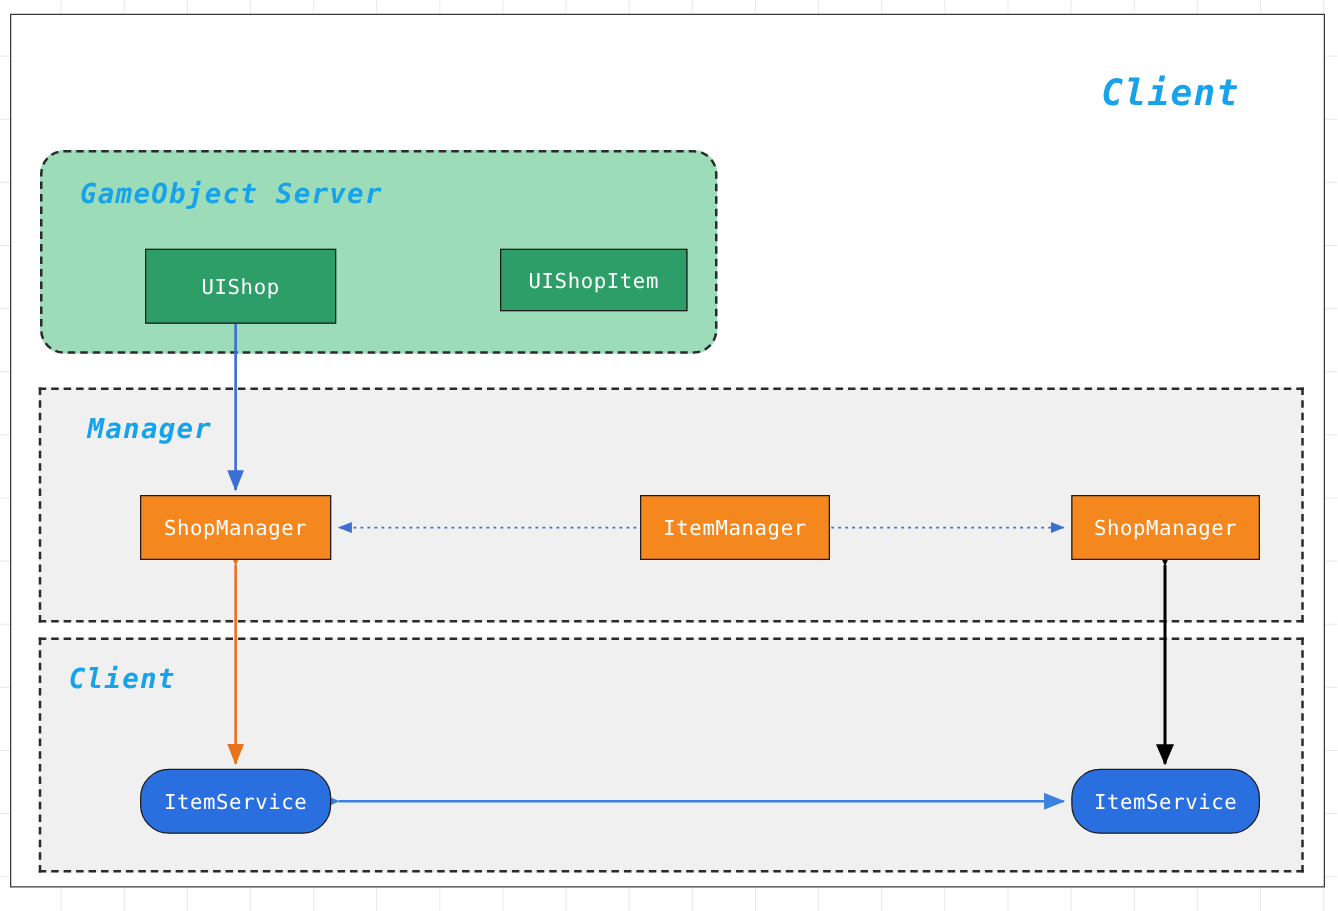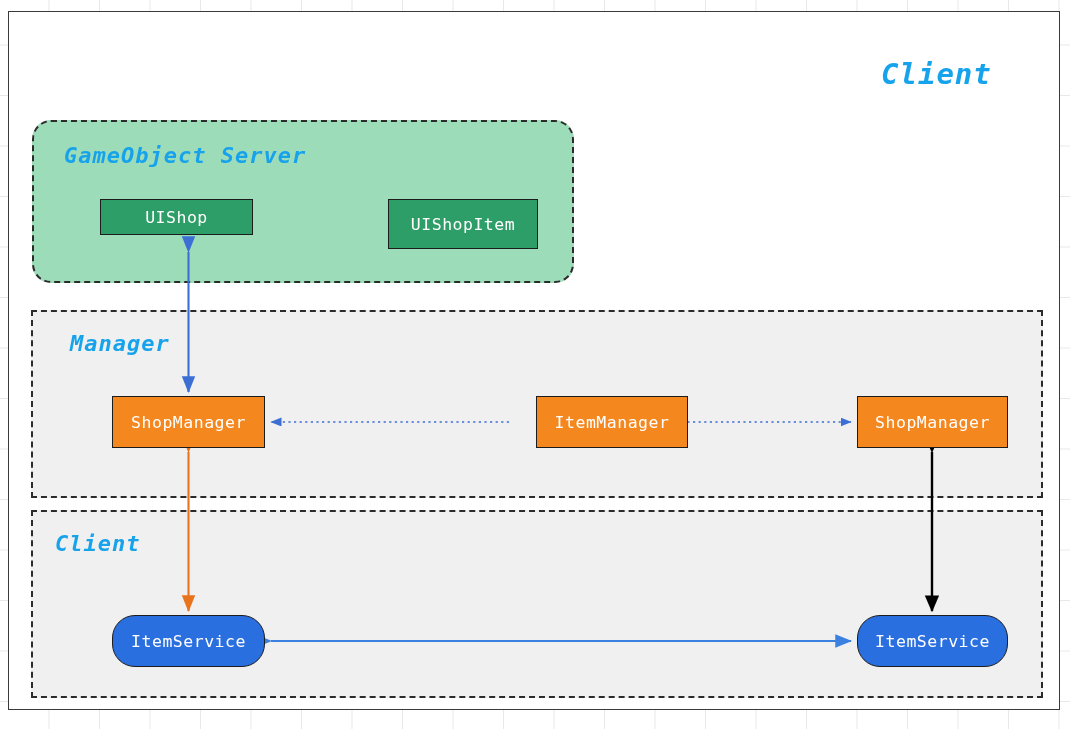--- a/index.html
+++ b/index.html
@@ -93,24 +93,24 @@
     font-family:"DejaVu Sans Mono", monospace;
     font-size:16.5px;
     letter-spacing:0.5px;
     white-space:nowrap;
     z-index:6;
   }
   .node.green{background:#2e9e68;}
   .node.orange{background:#f5871f;}
   .node.blue{background:#2a6fe0;border-radius:23px;}
 
-  #node-uishop     {left:100px;top:199px;width:153px;height:36px;}
-  #node-uishopitem {left:388px;top:199px;width:150px;height:50px;}
+  #node-uishop     {left:116px;top:199px;width:153px;height:60px;}
+  #node-uishopitem {left:400px;top:199px;width:150px;height:50px;}
   #node-shopmanager-client {left:112px;top:396px;width:153px;height:52px;}
-  #node-itemmanager        {left:536px;top:396px;width:152px;height:52px;}
+  #node-itemmanager        {left:512px;top:396px;width:152px;height:52px;}
   #node-shopmanager-server {left:857px;top:396px;width:151px;height:52px;}
   #node-itemservice-client {left:112px;top:615px;width:153px;height:52px;}
   #node-itemservice-server {left:857px;top:615px;width:151px;height:52px;}
 
   
   #arrows{
     position:absolute;
     left:0;top:0;
     width:1070px;height:729px;
     z-index:4;

